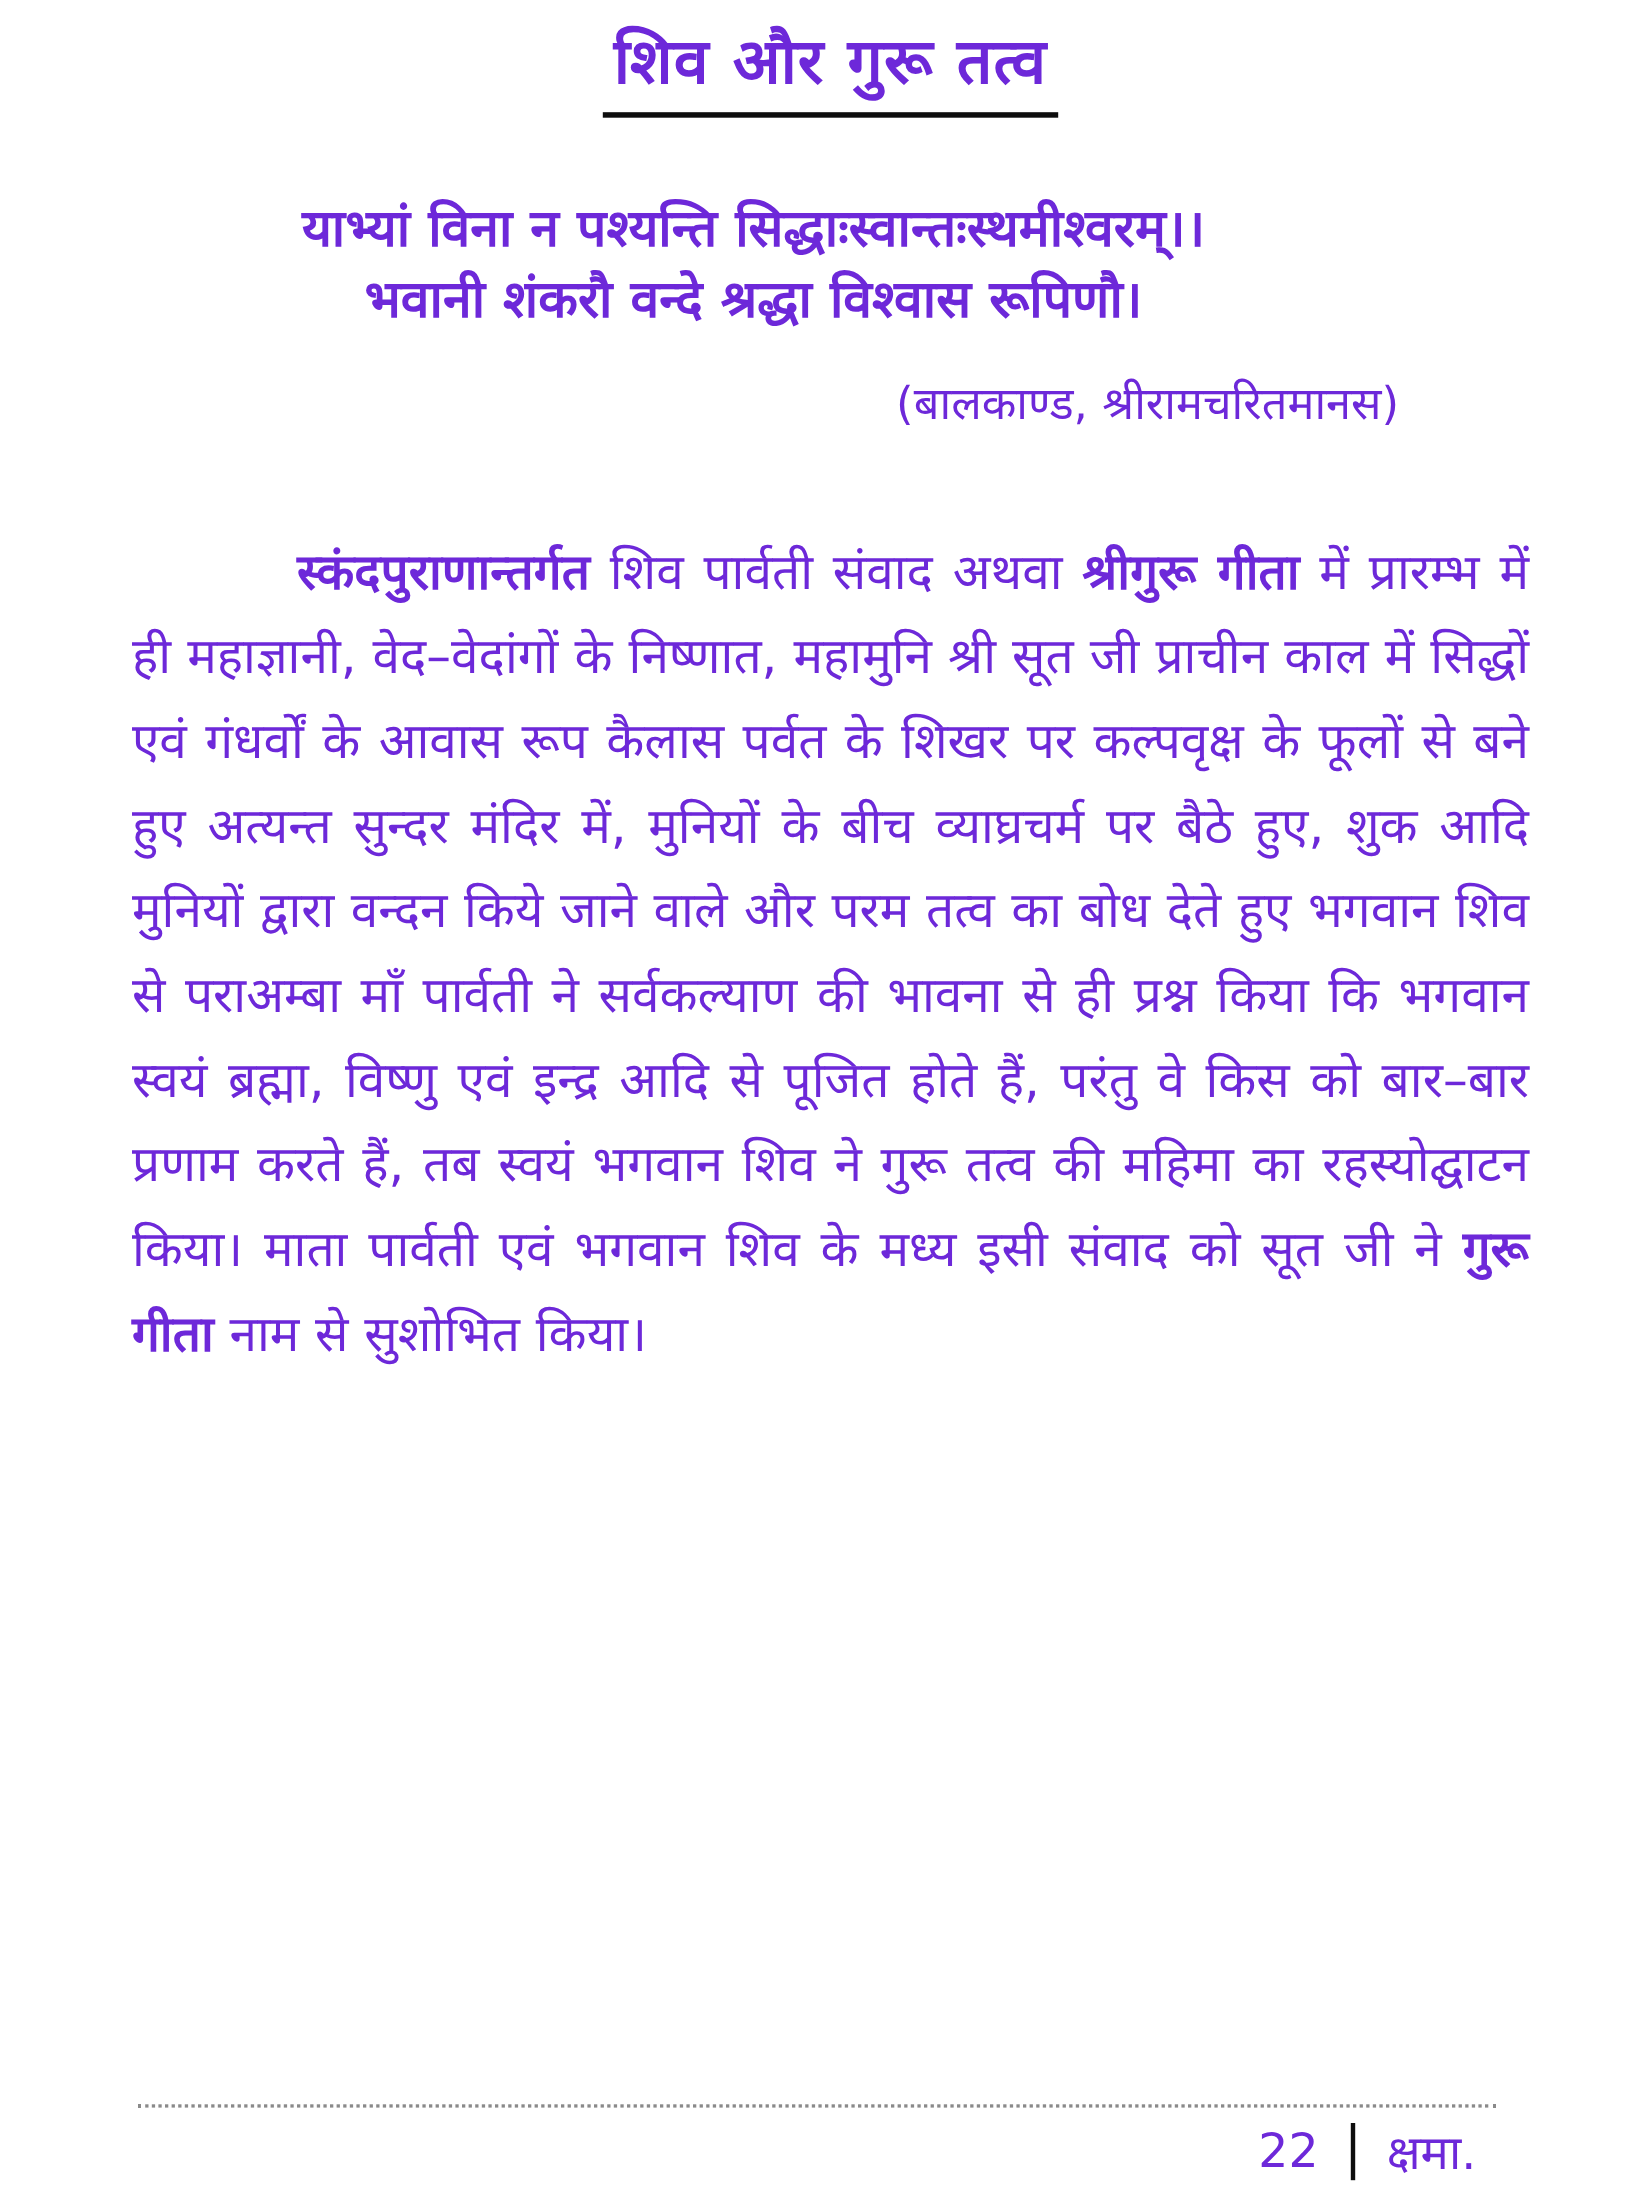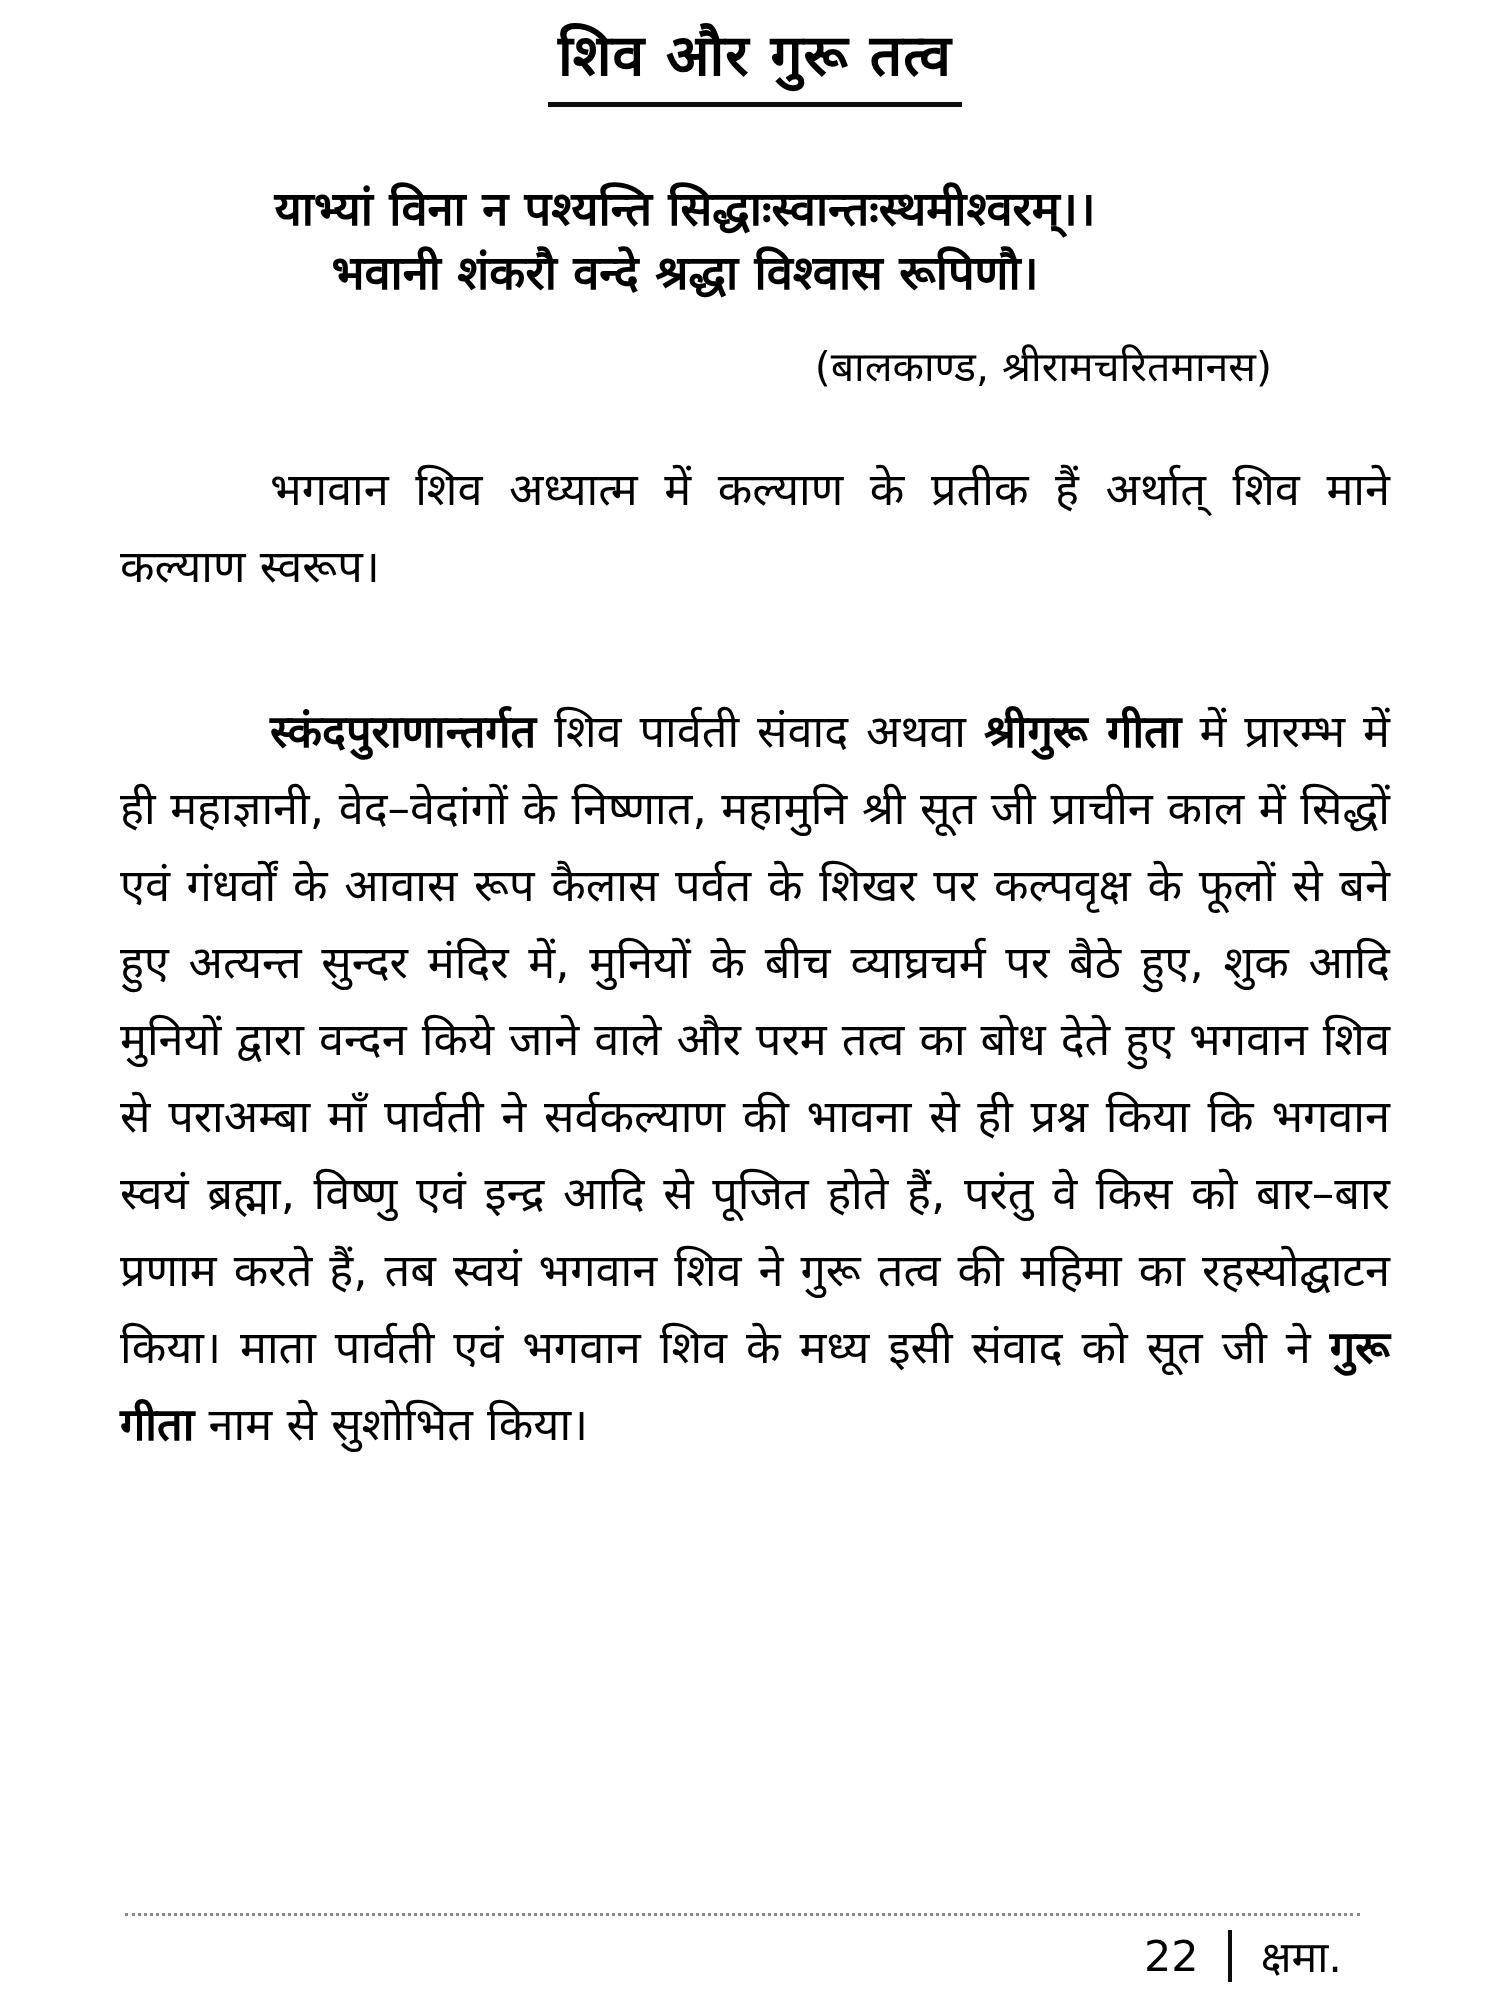--- a/index.html
+++ b/index.html
@@ -1,21 +1,21 @@
 <!DOCTYPE html>
 <html><head>
 <meta charset="utf-8">
 <style>
   html,body { margin:0; padding:0; background:#e8e8e8; }
   .page {
     position:relative;
     width:1500px; height:2000px;
     margin:0 auto;
     background:#ffffff;
-    color:#000000;
+    color:#6d28d9;
     font-family:"DejaVu Sans", sans-serif;
     overflow:hidden;
   }
   .content {
     position:absolute;
     left:120px; right:110px; top:0;
   }
   .title-wrap {
     text-align:center;
     margin-top:14px;
@@ -84,21 +84,20 @@
       <span class="title">शिव और गुरू तत्व</span>
     </div>
 
     <div class="verse">
       <div>याभ्यां विना न पश्यन्ति सिद्धाःस्वान्तःस्थमीश्वरम्।।</div>
       <div>भवानी शंकरौ वन्दे श्रद्धा विश्वास रूपिणौ।</div>
     </div>
 
     <div class="attribution">(बालकाण्ड, श्रीरामचरितमानस)</div>
 
-    <p class="body p1"><span>भगवान शिव अध्यात्म में कल्याण के प्रतीक हैं अर्थात् शिव माने कल्याण स्वरूप।</span></p>
 
     <p class="body p2"><span class="b">स्कंदपुराणान्तर्गत</span><span> शिव पार्वती संवाद अथवा </span><span class="b">श्रीगुरू गीता</span><span> में प्रारम्भ में ही महाज्ञानी, वेद–वेदांगों के निष्णात, महामुनि श्री सूत जी प्राचीन काल में सिद्धों एवं गंधर्वों के आवास रूप कैलास पर्वत के शिखर पर कल्पवृक्ष के फूलों से बने हुए अत्यन्त सुन्दर मंदिर में, मुनियों के बीच व्याघ्रचर्म पर बैठे हुए, शुक आदि मुनियों द्वारा वन्दन किये जाने वाले और परम तत्व का बोध देते हुए भगवान शिव से पराअम्बा माँ पार्वती ने सर्वकल्याण की भावना से ही प्रश्न किया कि भगवान स्वयं ब्रह्मा, विष्णु एवं इन्द्र आदि से पूजित होते हैं, परंतु वे किस को बार–बार प्रणाम करते हैं, तब स्वयं भगवान शिव ने गुरू तत्व की महिमा का रहस्योद्घाटन किया। माता पार्वती एवं भगवान शिव के मध्य इसी संवाद को सूत जी ने </span><span class="b">गुरू गीता</span><span> नाम से सुशोभित किया।</span></p>
 
 
   </div>
 
   <div class="footer-rule"></div>
 
   <div class="footer-text">
     <span>22</span>

